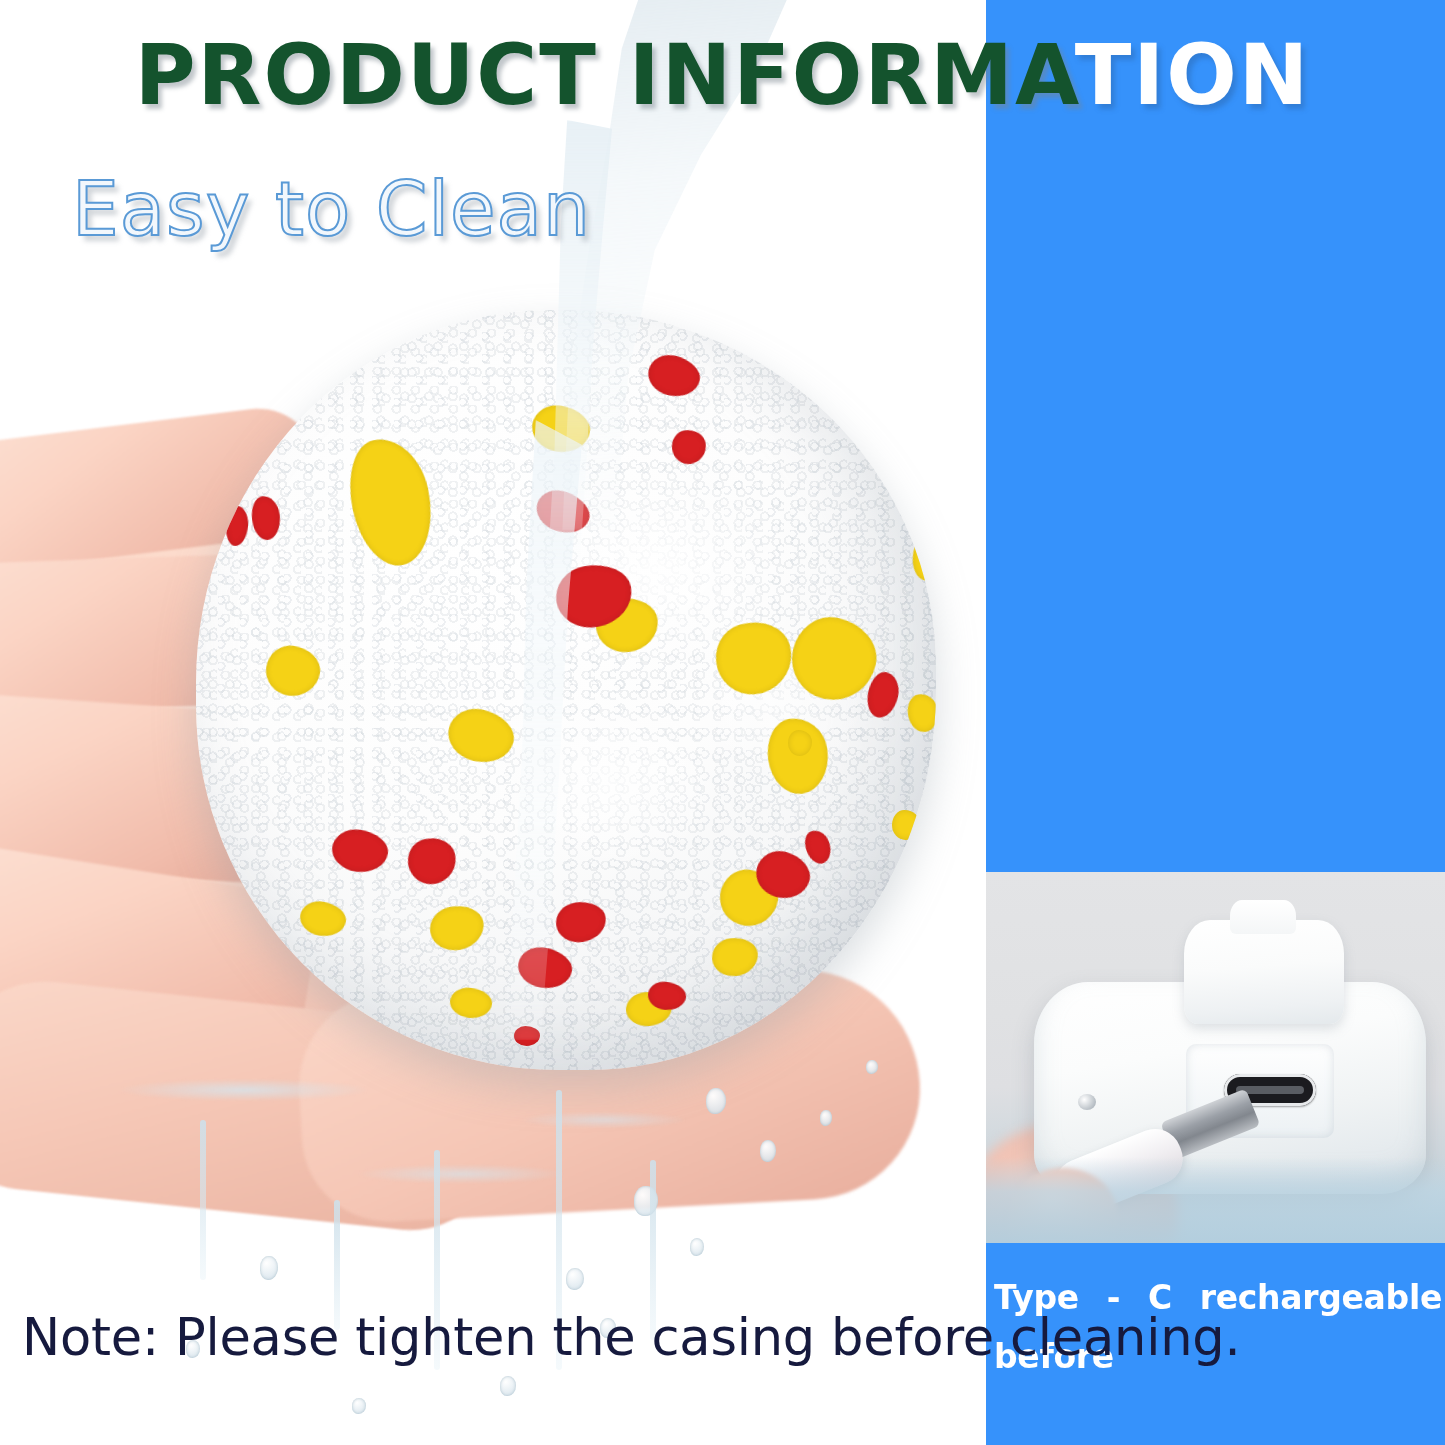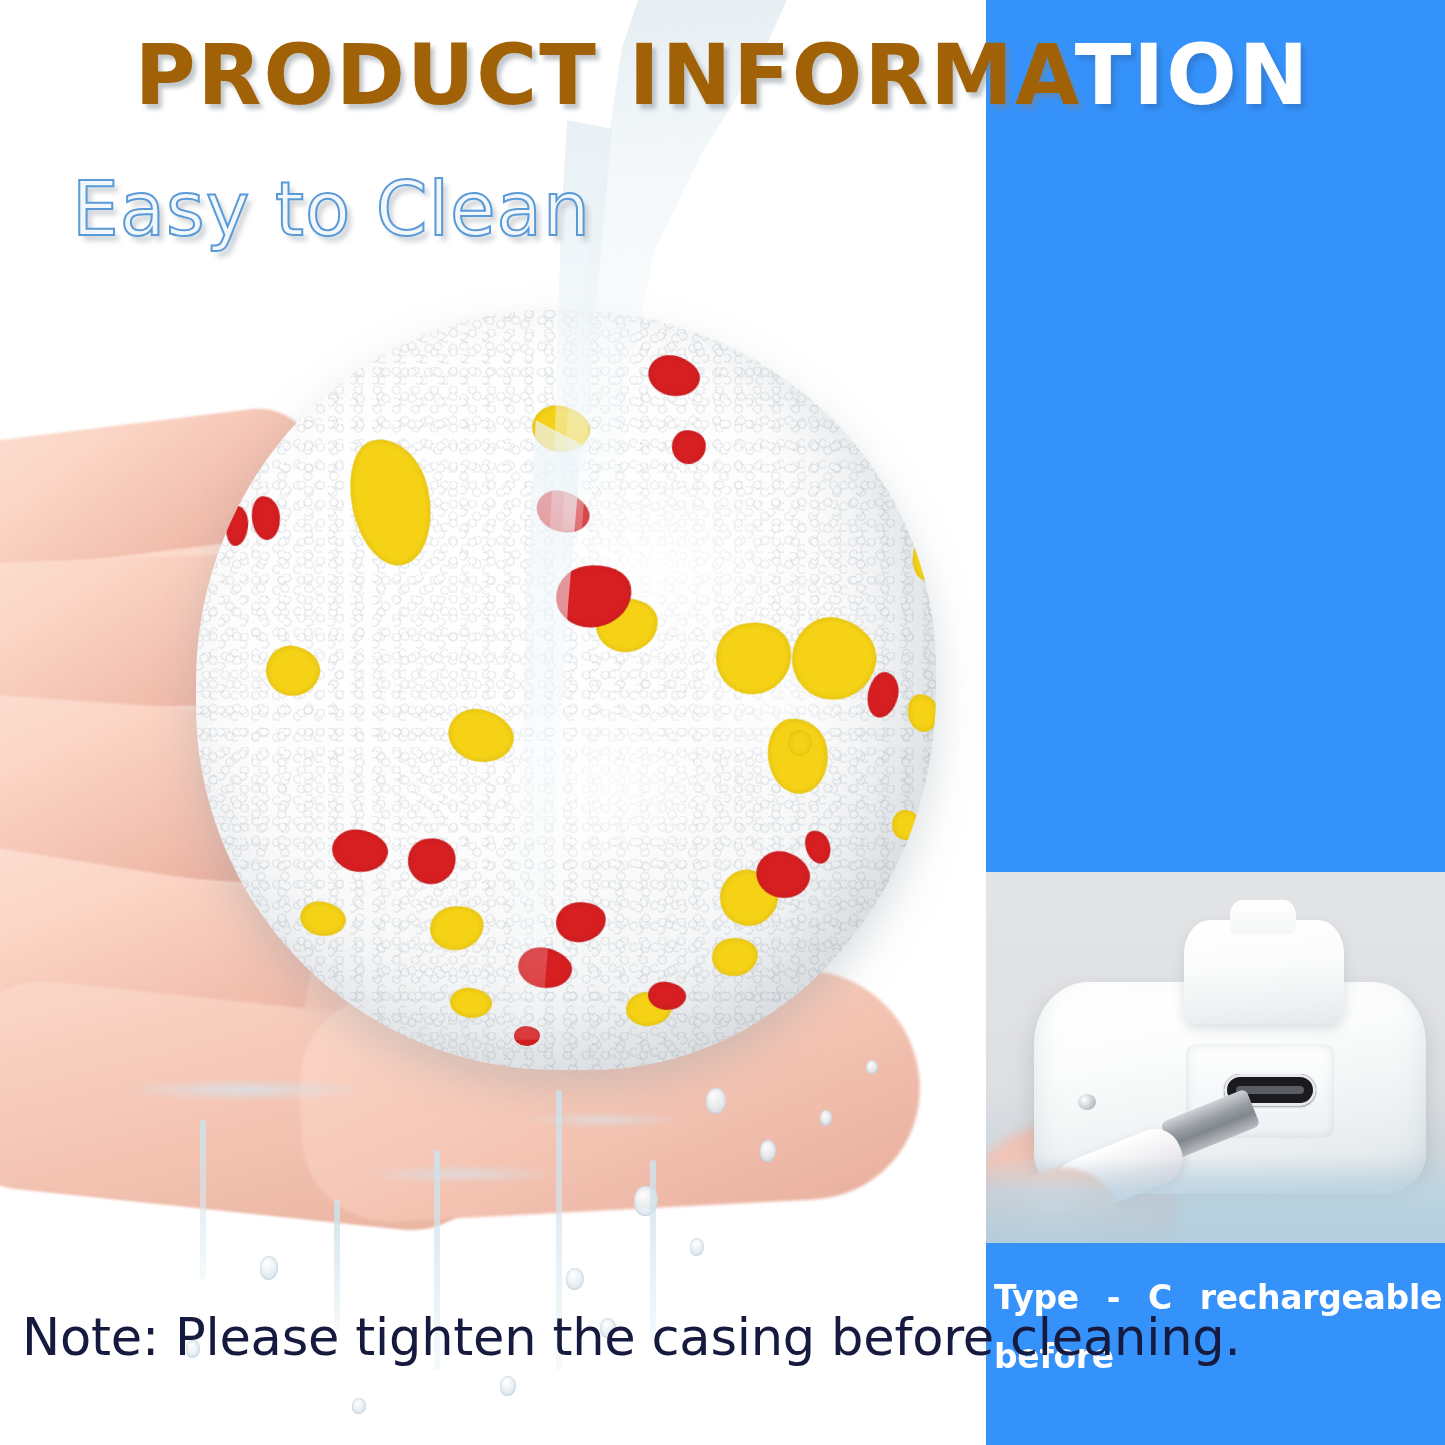--- a/index.html
+++ b/index.html
@@ -355,21 +355,21 @@
     height: 108px;
     font-family: "DejaVu Sans", sans-serif;
     font-weight: bold;
     font-size: 83px;
     letter-spacing: 2px;
     white-space: nowrap;
     text-align: center;
     line-height: 108px;
   }
   .title .seg-blue {
-    color: #a16207;
+    color: #14532d;
     text-shadow: 4px 5px 4px rgba(120,130,140,.45);
     margin-top: 16px;
   }
   .title .seg-white {
     color: #ffffff;
     text-shadow: 4px 5px 5px rgba(40,90,150,.35);
   }
 
   .subtitle {
     position: absolute;

